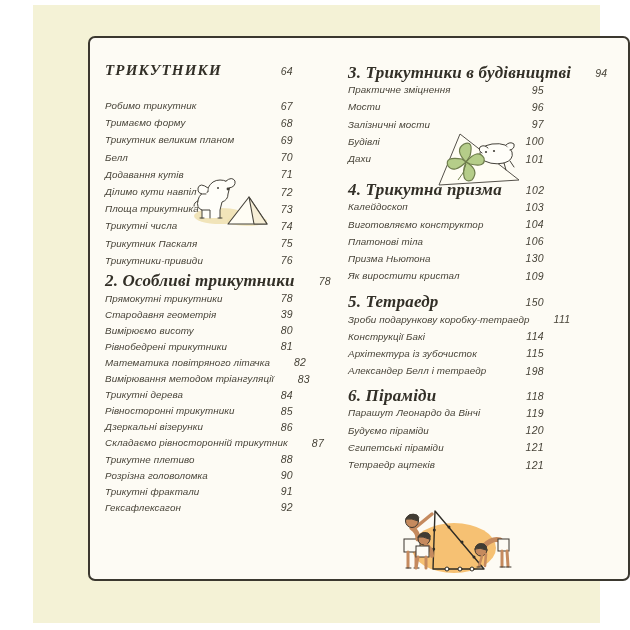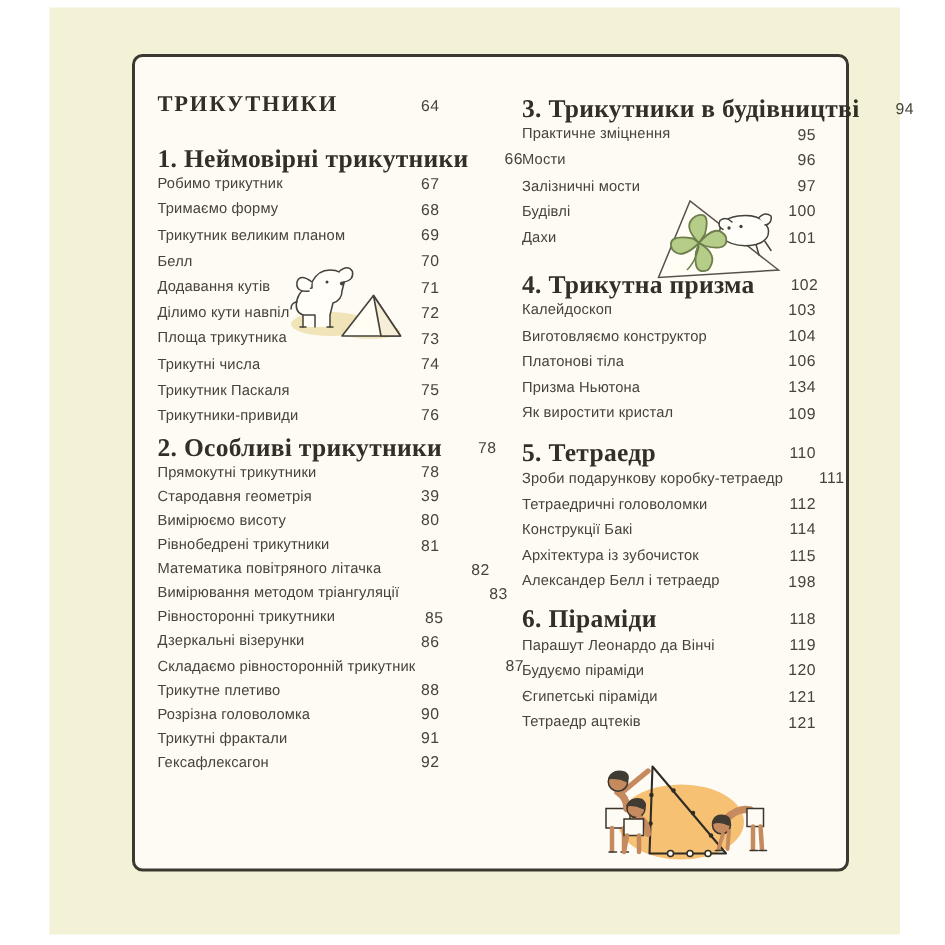--- a/index.html
+++ b/index.html
@@ -5,46 +5,47 @@
   html,body{margin:0;padding:0;}
   #screen{
     position:relative;width:630px;height:630px;overflow:hidden;
     background:#ffffff;font-family:"Liberation Sans","DejaVu Sans",sans-serif;
   }
   .stage{
     position:absolute;left:33px;top:5px;width:567px;height:618px;
     background:var(--background,#f4f2d6);
   }
   .card{
-    position:absolute;left:55px;top:31px;width:478px;height:545px;
+    position:absolute;left:55px;top:31px;width:542px;height:545px;
     background:var(--page,#fdfbf4);
     border:2px solid var(--ink,#3b382f);
     border-radius:7px;
     box-sizing:border-box;
+    font-style:italic;
   }
   .col{position:absolute;top:0;}
   .col-left{left:15px;width:188px;}
   .col-right{left:258px;width:196px;}
   .title-row{display:flex;justify-content:space-between;align-items:baseline;margin-top:24px;height:24px;}
   .title{
     font-family:"Liberation Serif","DejaVu Serif",serif;font-weight:bold;
     font-size:15px;letter-spacing:1.2px;color:#322f27;
   }
   .num{font-size:10.5px;color:#474338;letter-spacing:.3px;margin-left:24px;}
   .row{display:flex;justify-content:space-between;align-items:center;height:17.2px;}
   .row .label{
     font-size:9.8px;color:#474338;letter-spacing:.1px;white-space:nowrap;
   }
   .row.header-row .label{
     font-family:"Liberation Serif","DejaVu Serif",serif;font-weight:bold;
     font-size:17px;color:#322f27;letter-spacing:.2px;
   }
   .col-left .section.sec-0{margin-top:11px;}
   .col-left .section.sec-1{margin-top:4px;}
-  .col-left .section.sec-1 .row.item-row{height:16.1px;gap:36px;}
+  .col-left .section.sec-1 .row.item-row{height:16.1px;}
   .col-right .section.sec-0{margin-top:26px;}
   .col-right .section.sec-1{margin-top:14px;}
   .col-right .section.sec-2{margin-top:9px;}
   .col-right .section.sec-3{margin-top:8px;}
   .illu{position:absolute;}
   #illu-puppy{left:102px;top:130px;}
   #illu-clover{left:346px;top:92px;}
   #illu-egypt{left:292px;top:468px;}
 </style>
 </head>
@@ -53,24 +54,20 @@
 <div id="screen">
   <div class="stage">
     <div class="card">
 
       <div class="col col-left" id="left-col">
         <div class="title-row">
           <span class="title">ТРИКУТНИКИ</span>
           <span class="num">64</span>
         </div>
       <div class="section sec-0">
-            <div class="row header-row">
-              <span class="label">1. Неймовірні трикутники</span>
-              <span class="num">66</span>
-            </div>
             <div class="row item-row">
               <span class="label">Робимо трикутник</span>
               <span class="num">67</span>
             </div>
             <div class="row item-row">
               <span class="label">Тримаємо форму</span>
               <span class="num">68</span>
             </div>
             <div class="row item-row">
               <span class="label">Трикутник великим планом</span>
@@ -128,20 +125,24 @@
             </div>
             <div class="row item-row">
               <span class="label">Математика повітряного літачка</span>
               <span class="num">82</span>
             </div>
             <div class="row item-row">
               <span class="label">Вимірювання методом тріангуляції</span>
               <span class="num">83</span>
             </div>
             <div class="row item-row">
+              <span class="label">Трикутні дерева</span>
+              <span class="num">84</span>
+            </div>
+            <div class="row item-row">
               <span class="label">Рівносторонні трикутники</span>
               <span class="num">85</span>
             </div>
             <div class="row item-row">
               <span class="label">Дзеркальні візерунки</span>
               <span class="num">86</span>
             </div>
             <div class="row item-row">
               <span class="label">Складаємо рівносторонній трикутник</span>
               <span class="num">87</span>
@@ -204,39 +205,35 @@
             <div class="row item-row">
               <span class="label">Виготовляємо конструктор</span>
               <span class="num">104</span>
             </div>
             <div class="row item-row">
               <span class="label">Платонові тіла</span>
               <span class="num">106</span>
             </div>
             <div class="row item-row">
               <span class="label">Призма Ньютона</span>
-              <span class="num">134</span>
+              <span class="num">130</span>
             </div>
             <div class="row item-row">
               <span class="label">Як виростити кристал</span>
               <span class="num">109</span>
             </div>
           </div>
           <div class="section sec-2">
             <div class="row header-row">
               <span class="label">5. Тетраедр</span>
-              <span class="num">110</span>
+              <span class="num">150</span>
             </div>
             <div class="row item-row">
               <span class="label">Зроби подарункову коробку-тетраедр</span>
               <span class="num">111</span>
-            </div>
-            <div class="row item-row">
-              <span class="label">Тетраедричні головоломки</span>
-              <span class="num">112</span>
             </div>
             <div class="row item-row">
               <span class="label">Конструкції Бакі</span>
               <span class="num">114</span>
             </div>
             <div class="row item-row">
               <span class="label">Архітектура із зубочисток</span>
               <span class="num">115</span>
             </div>
             <div class="row item-row">

